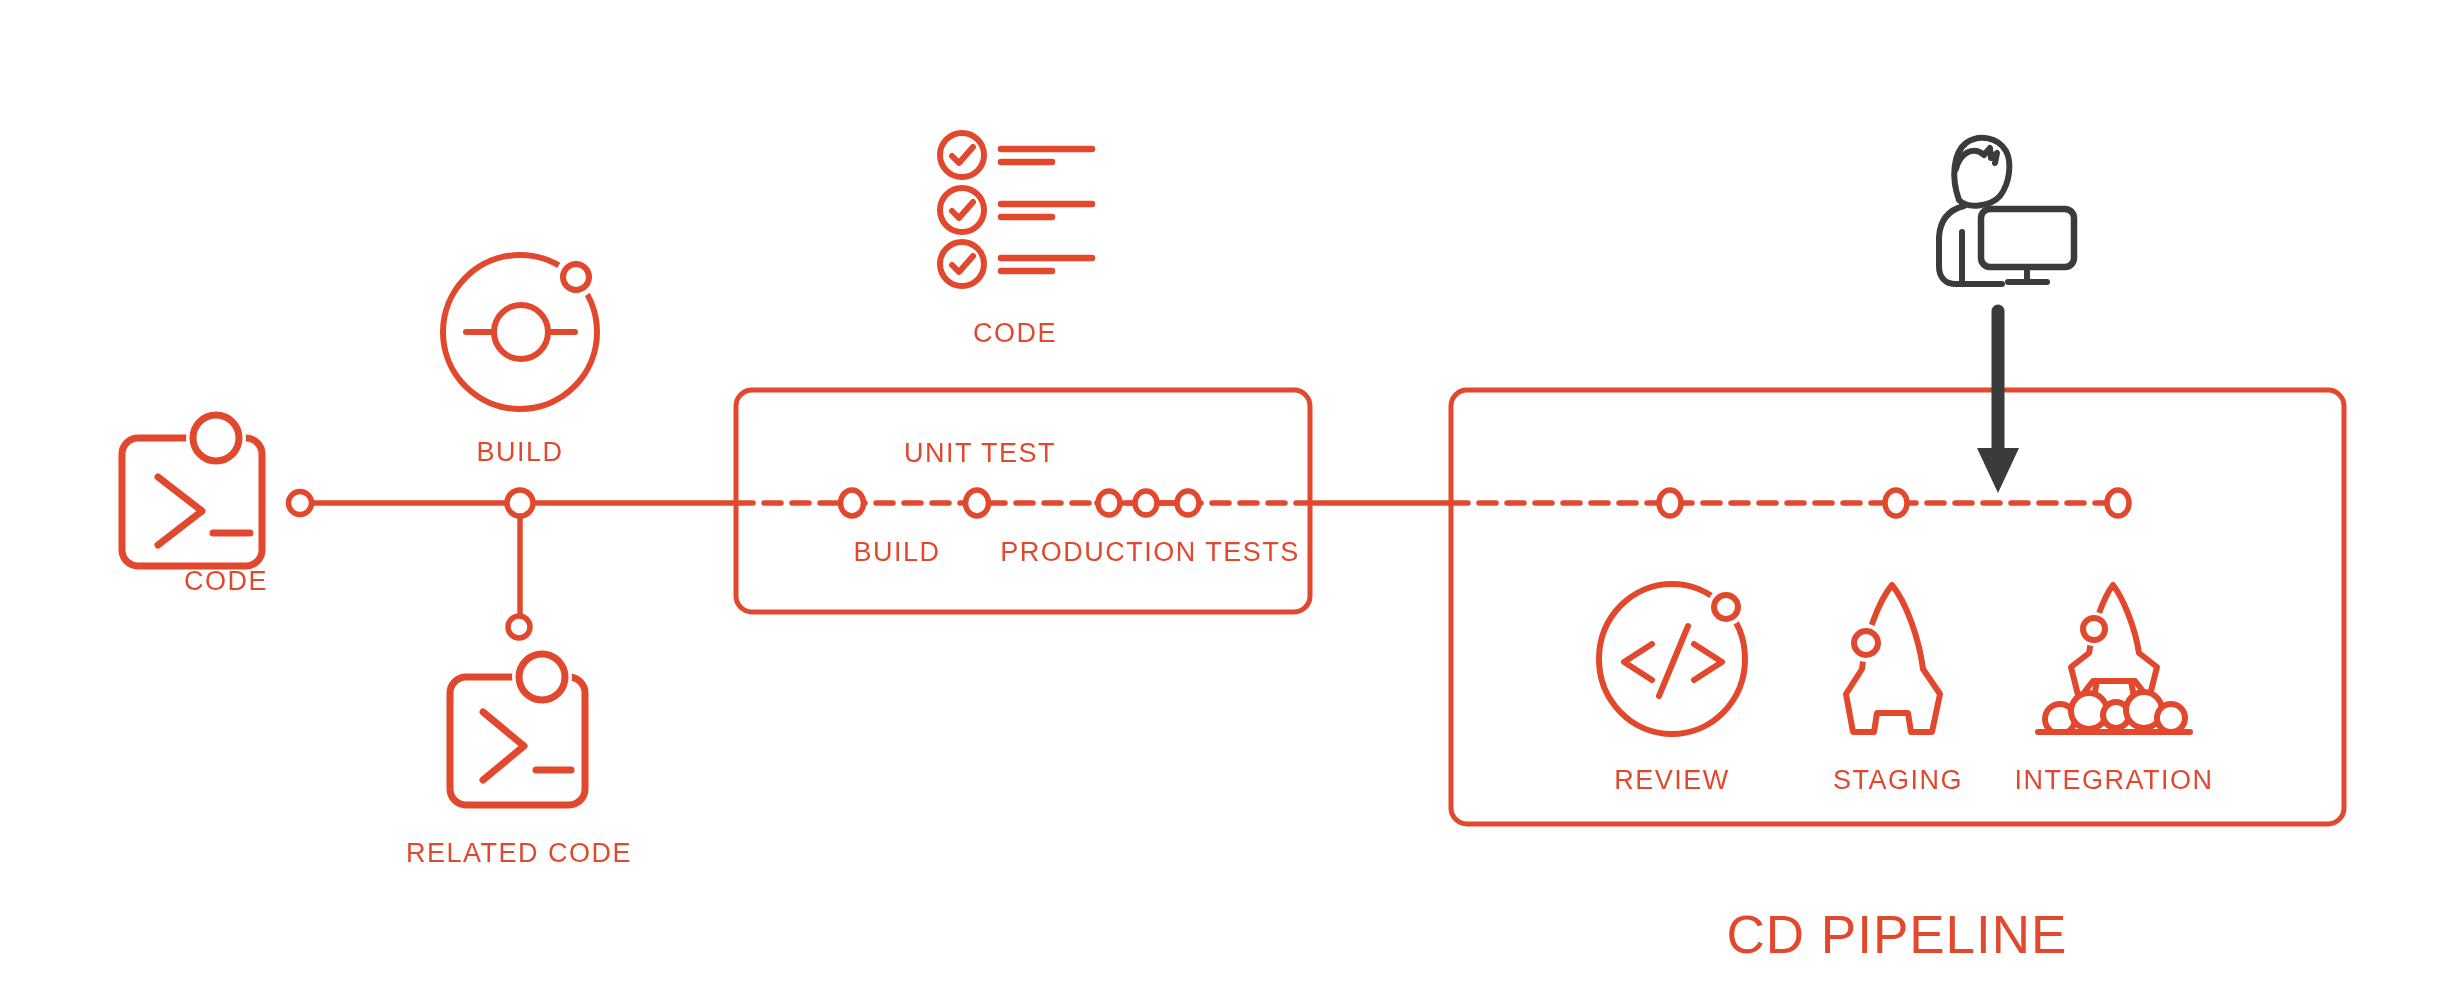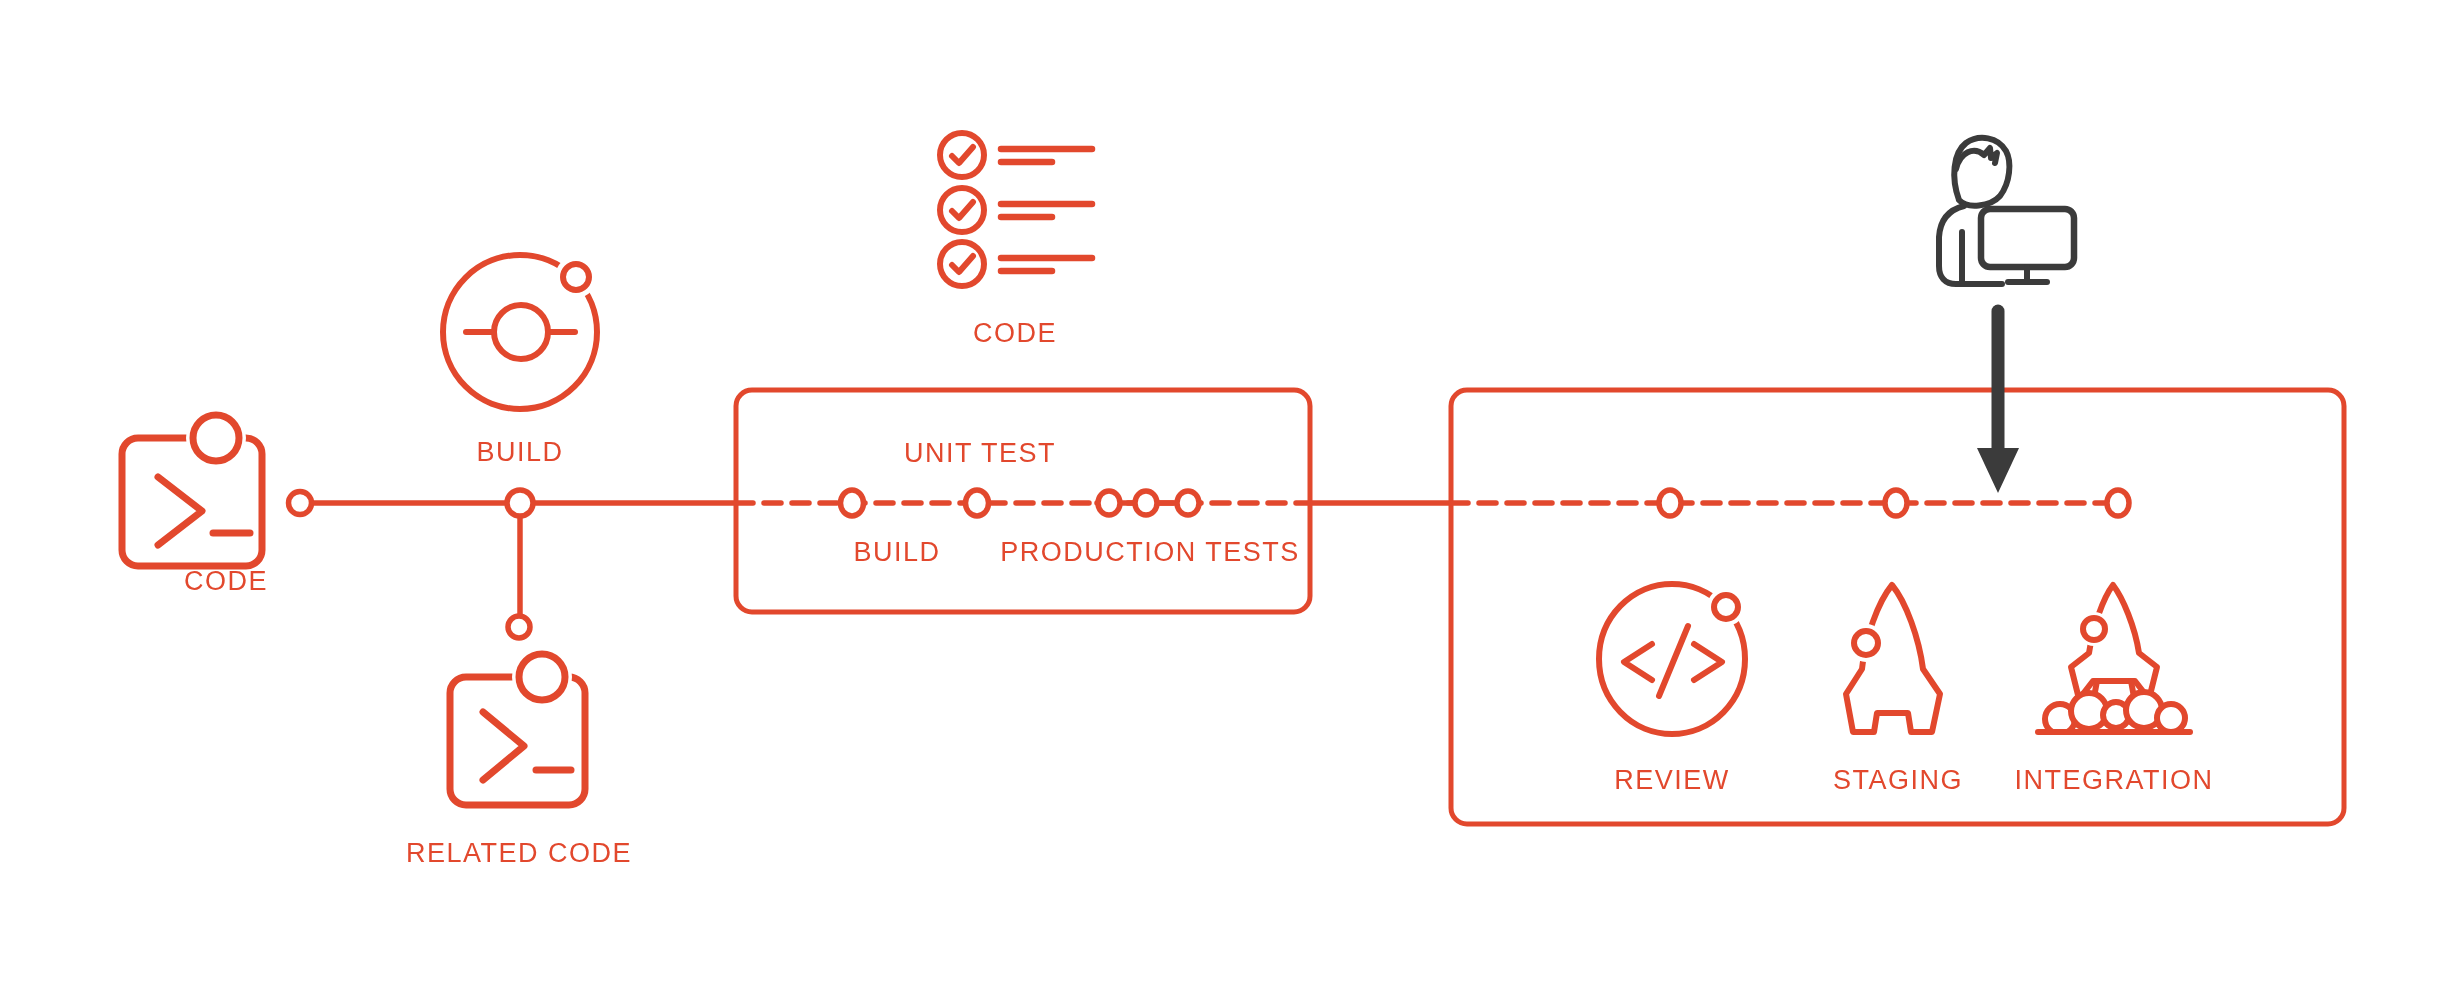--- a/index.html
+++ b/index.html
@@ -167,14 +167,15 @@
   <div class="lbl" style="left:520px;top:439px;">BUILD</div>
   <div class="lbl" style="left:519px;top:840px;">RELATED CODE</div>
   <div class="lbl" style="left:1015px;top:320px;">CODE</div>
   <div class="lbl" style="left:980px;top:440px;">UNIT TEST</div>
   <div class="lbl" style="left:897px;top:539px;">BUILD</div>
   <div class="lbl" style="left:1150px;top:539px;">PRODUCTION TESTS</div>
   <div class="lbl" style="left:1672px;top:767px;text-align:right;">REVIEW</div>
   <div class="lbl" style="left:1898px;top:767px;">STAGING</div>
   <div class="lbl" style="left:2114px;top:767px;">INTEGRATION</div>
 
+  <div class="lbl title" style="left:1897px;top:908px;">CD PIPELINE</div>
 
 </div>
 
 </body></html>

